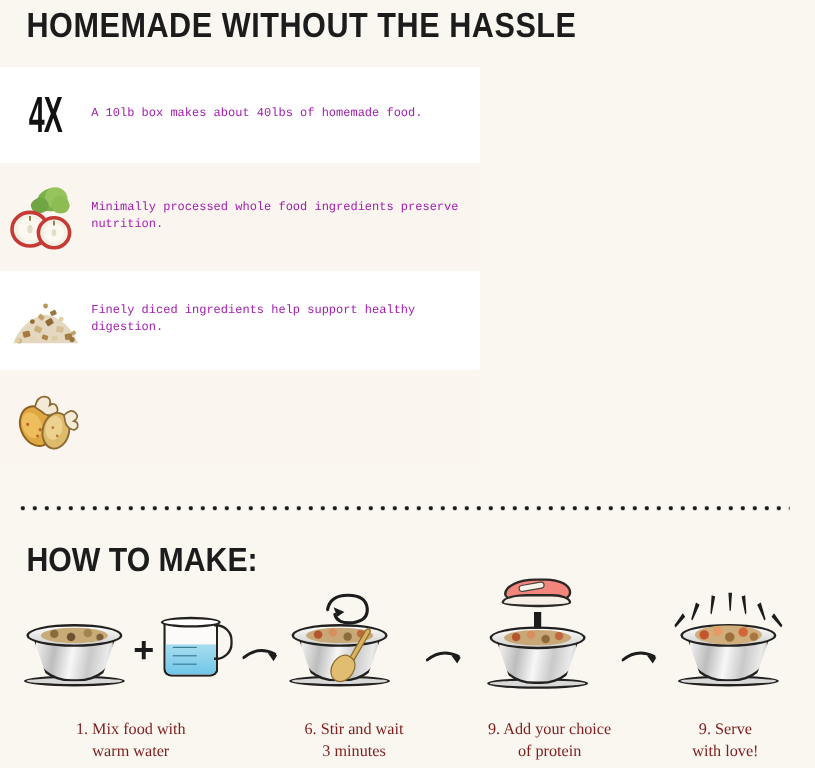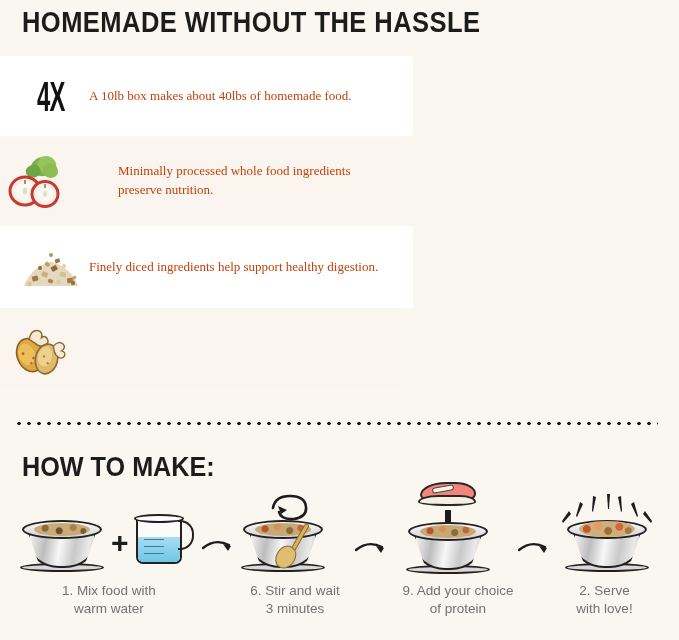--- a/index.html
+++ b/index.html
@@ -21,26 +21,26 @@
     letter-spacing:0.5px;
     color:#1C1C1C;
     transform:scaleX(0.88);
     transform-origin:left center;
     white-space:nowrap;
   }
 
   
   .features{position:absolute;left:0;top:56px;width:400px;height:330px;}
   .frow{position:absolute;left:0;width:400px;display:flex;align-items:center;}
-  .frow.white{background:#FFFFFF;padding-left:13px;}
-  .frow.cream{background:#FAF6EF;gap:42px;}
+  .frow.white{background:#FFFFFF;}
+  .frow.cream{background:#FAF6EF;}
   .ficon{width:76px;min-width:76px;height:100%;display:flex;align-items:center;justify-content:center;}
   .ftext{
-    font-size:13px;line-height:1.45;color:#c2410c;
-    font-family:Liberation Serif, serif;
+    font-size:10px;line-height:1.45;color:#a21caf;
+    font-family:Liberation Mono, monospace;
     padding-right:8px;
   }
   .badge4x{
     font-family:"Liberation Sans Narrow","Liberation Sans",sans-serif;
     font-weight:bold;font-size:34px;color:#111;
     transform:scaleX(0.70) scaleY(1.25);
     letter-spacing:-1px;
   }
 
   
@@ -112,23 +112,23 @@
     position:absolute;left:22px;top:451px;
     font-family:"Liberation Sans Narrow","Liberation Sans",sans-serif;
     font-weight:bold;font-size:28px;color:#1C1C1C;
     transform:scaleX(0.90);transform-origin:left center;
     white-space:nowrap;
   }
   .steps{position:absolute;left:0;top:492px;width:679px;height:148px;}
   .step{position:absolute;top:0;text-align:center;}
   .step .art{position:relative;height:88px;}
   .step .cap{
-    font-size:13.5px;line-height:1.35;color:#737373;
-    font-family:Liberation Sans, sans-serif;
-    margin-top:2px;white-space:pre-line;
+    font-size:13.5px;line-height:1.35;color:#7f1d1d;
+    font-family:Liberation Serif, serif;
+    margin-top:19px;white-space:pre-line;
   }
 
   
   .dogbowl{position:absolute;width:84px;height:52px;left:50%;transform:translateX(-50%);bottom:4px;}
   .db-base{
     position:absolute;left:0;bottom:0;width:84px;height:9px;
     background:#d9d9d9;border:2px solid #23211f;border-radius:50%;
     box-sizing:border-box;
   }
   .db-body{
@@ -446,19 +446,19 @@
             </svg>
           </div>
           <div class="dogbowl">
             <div class="db-base"></div>
             <div class="db-body"></div>
             <div class="db-rim"></div>
             <div class="db-food full"></div>
           </div>
         </div>
       </div>
-      <div class="cap">2. Serve
+      <div class="cap">9. Serve
 with love!</div>
     </div>
 
   </div>
 
 </div>
 
 </body></html>

